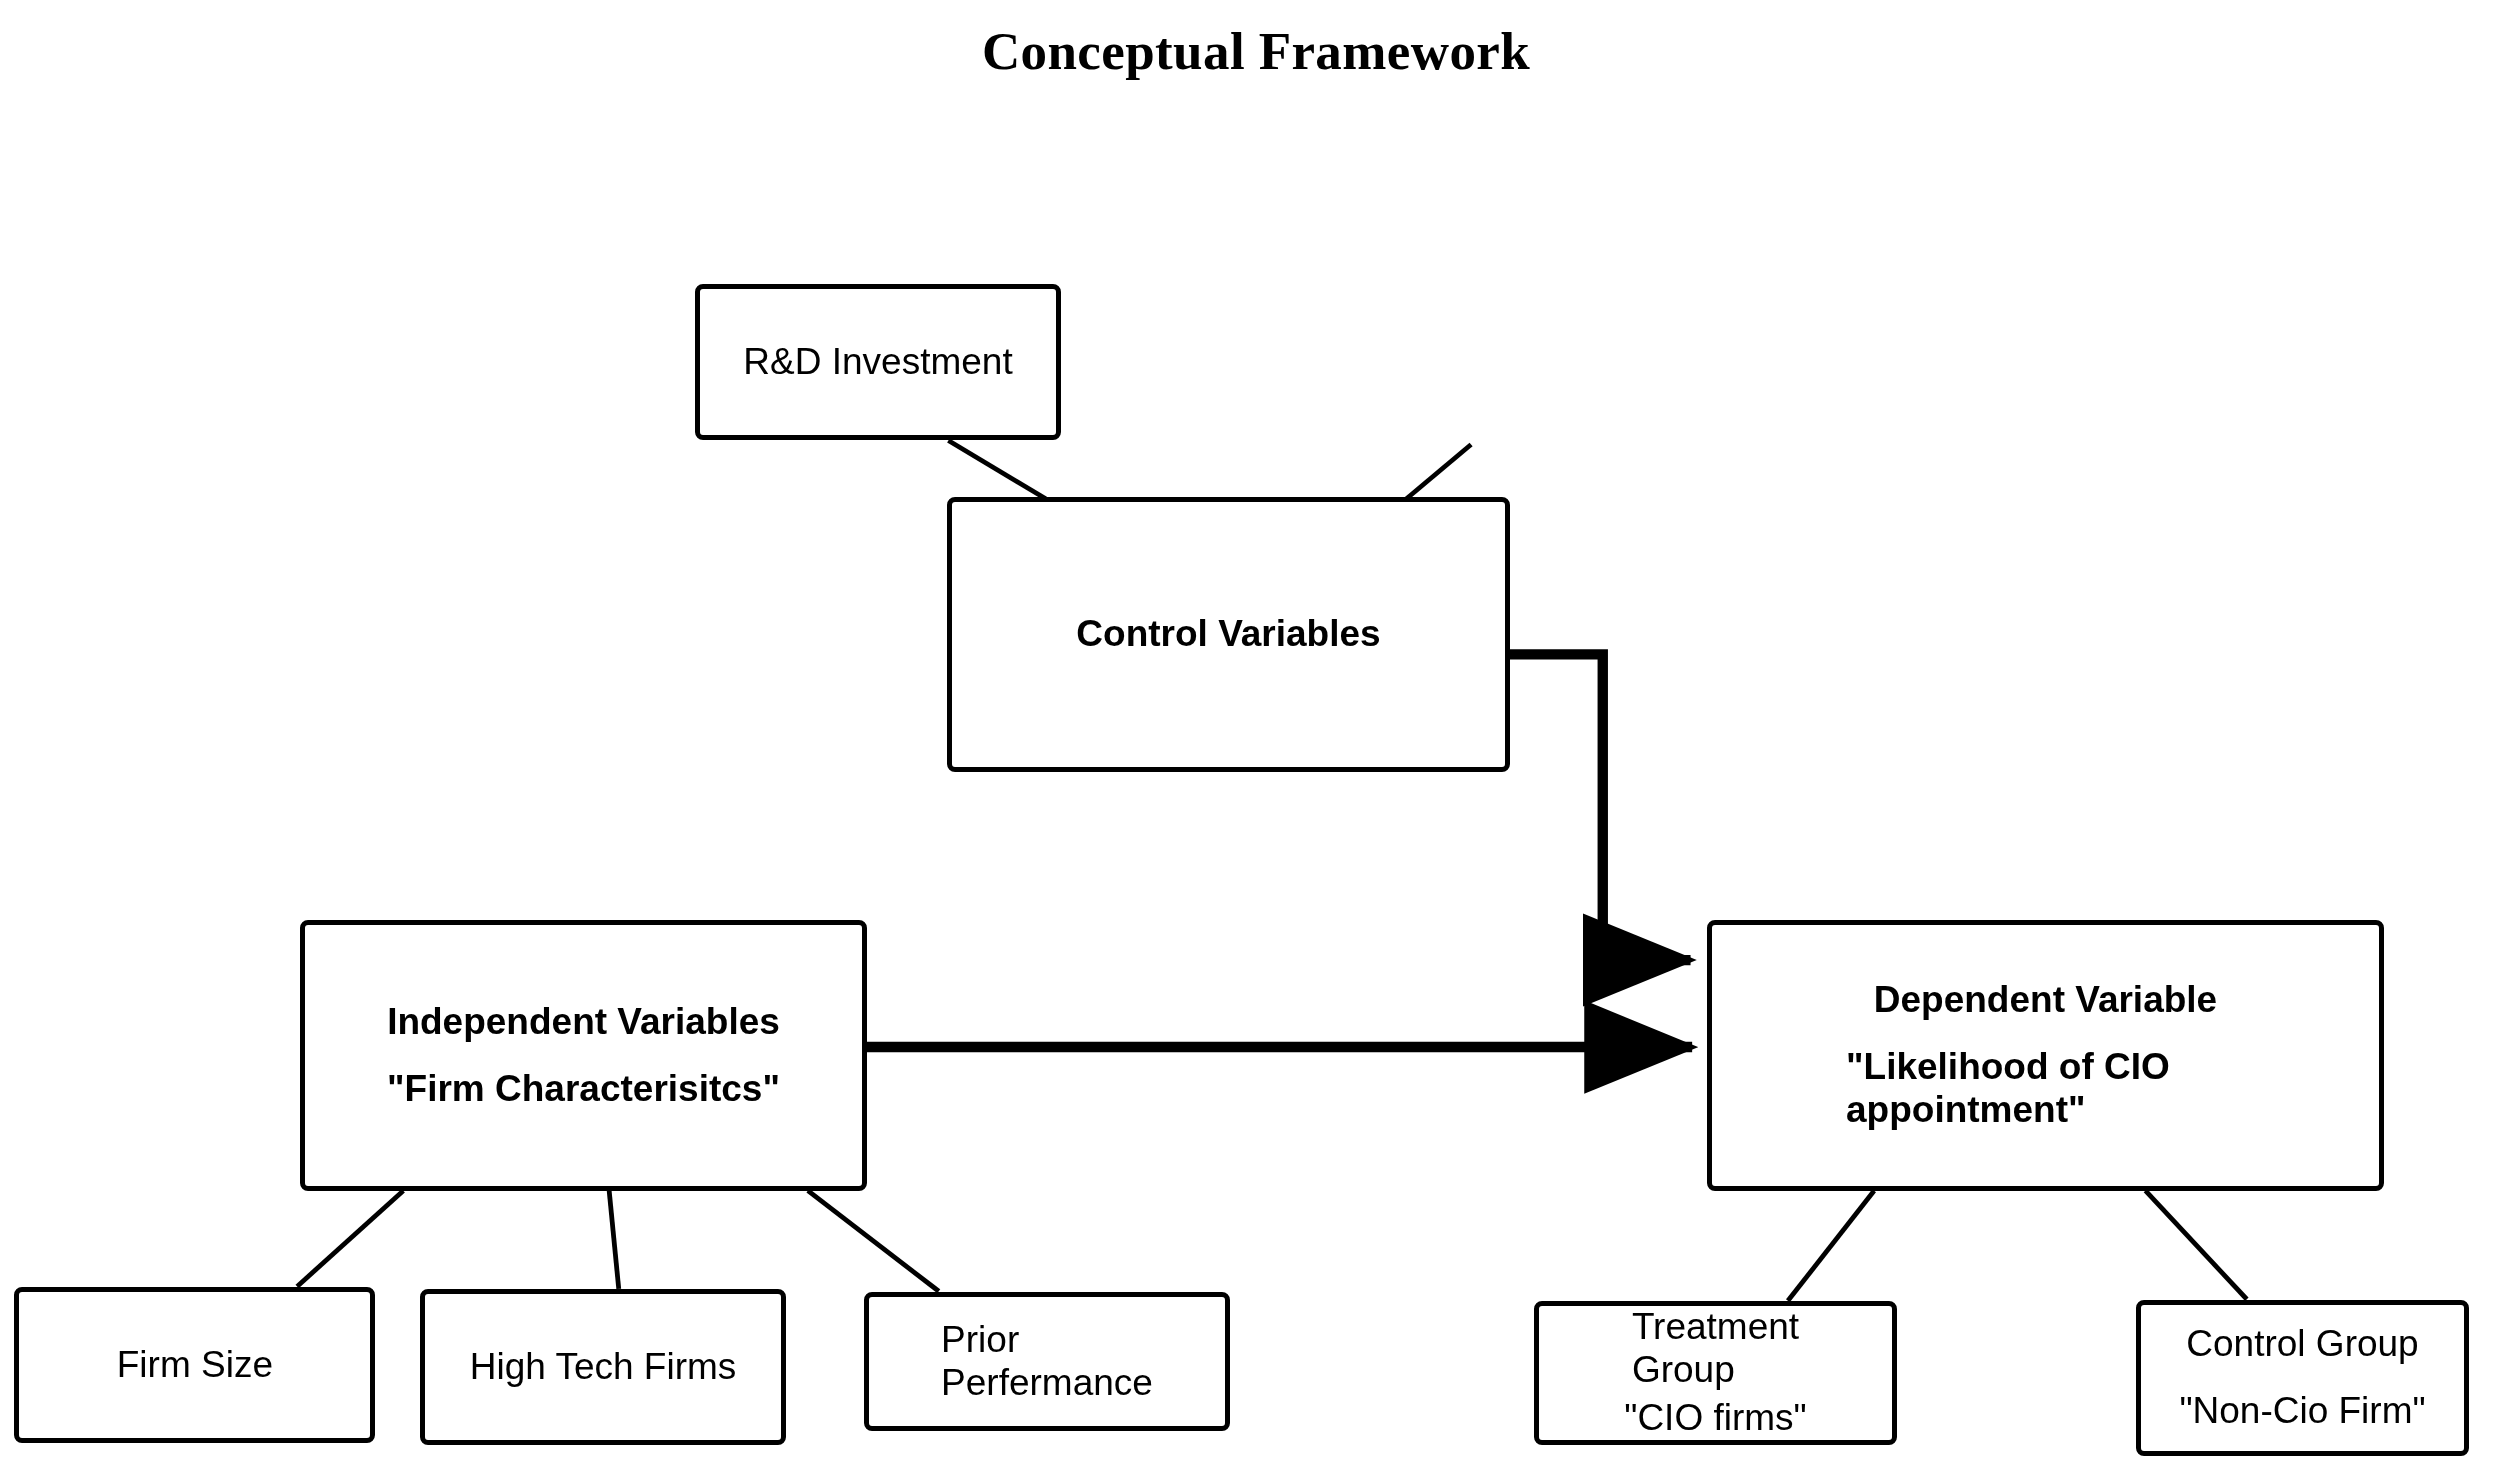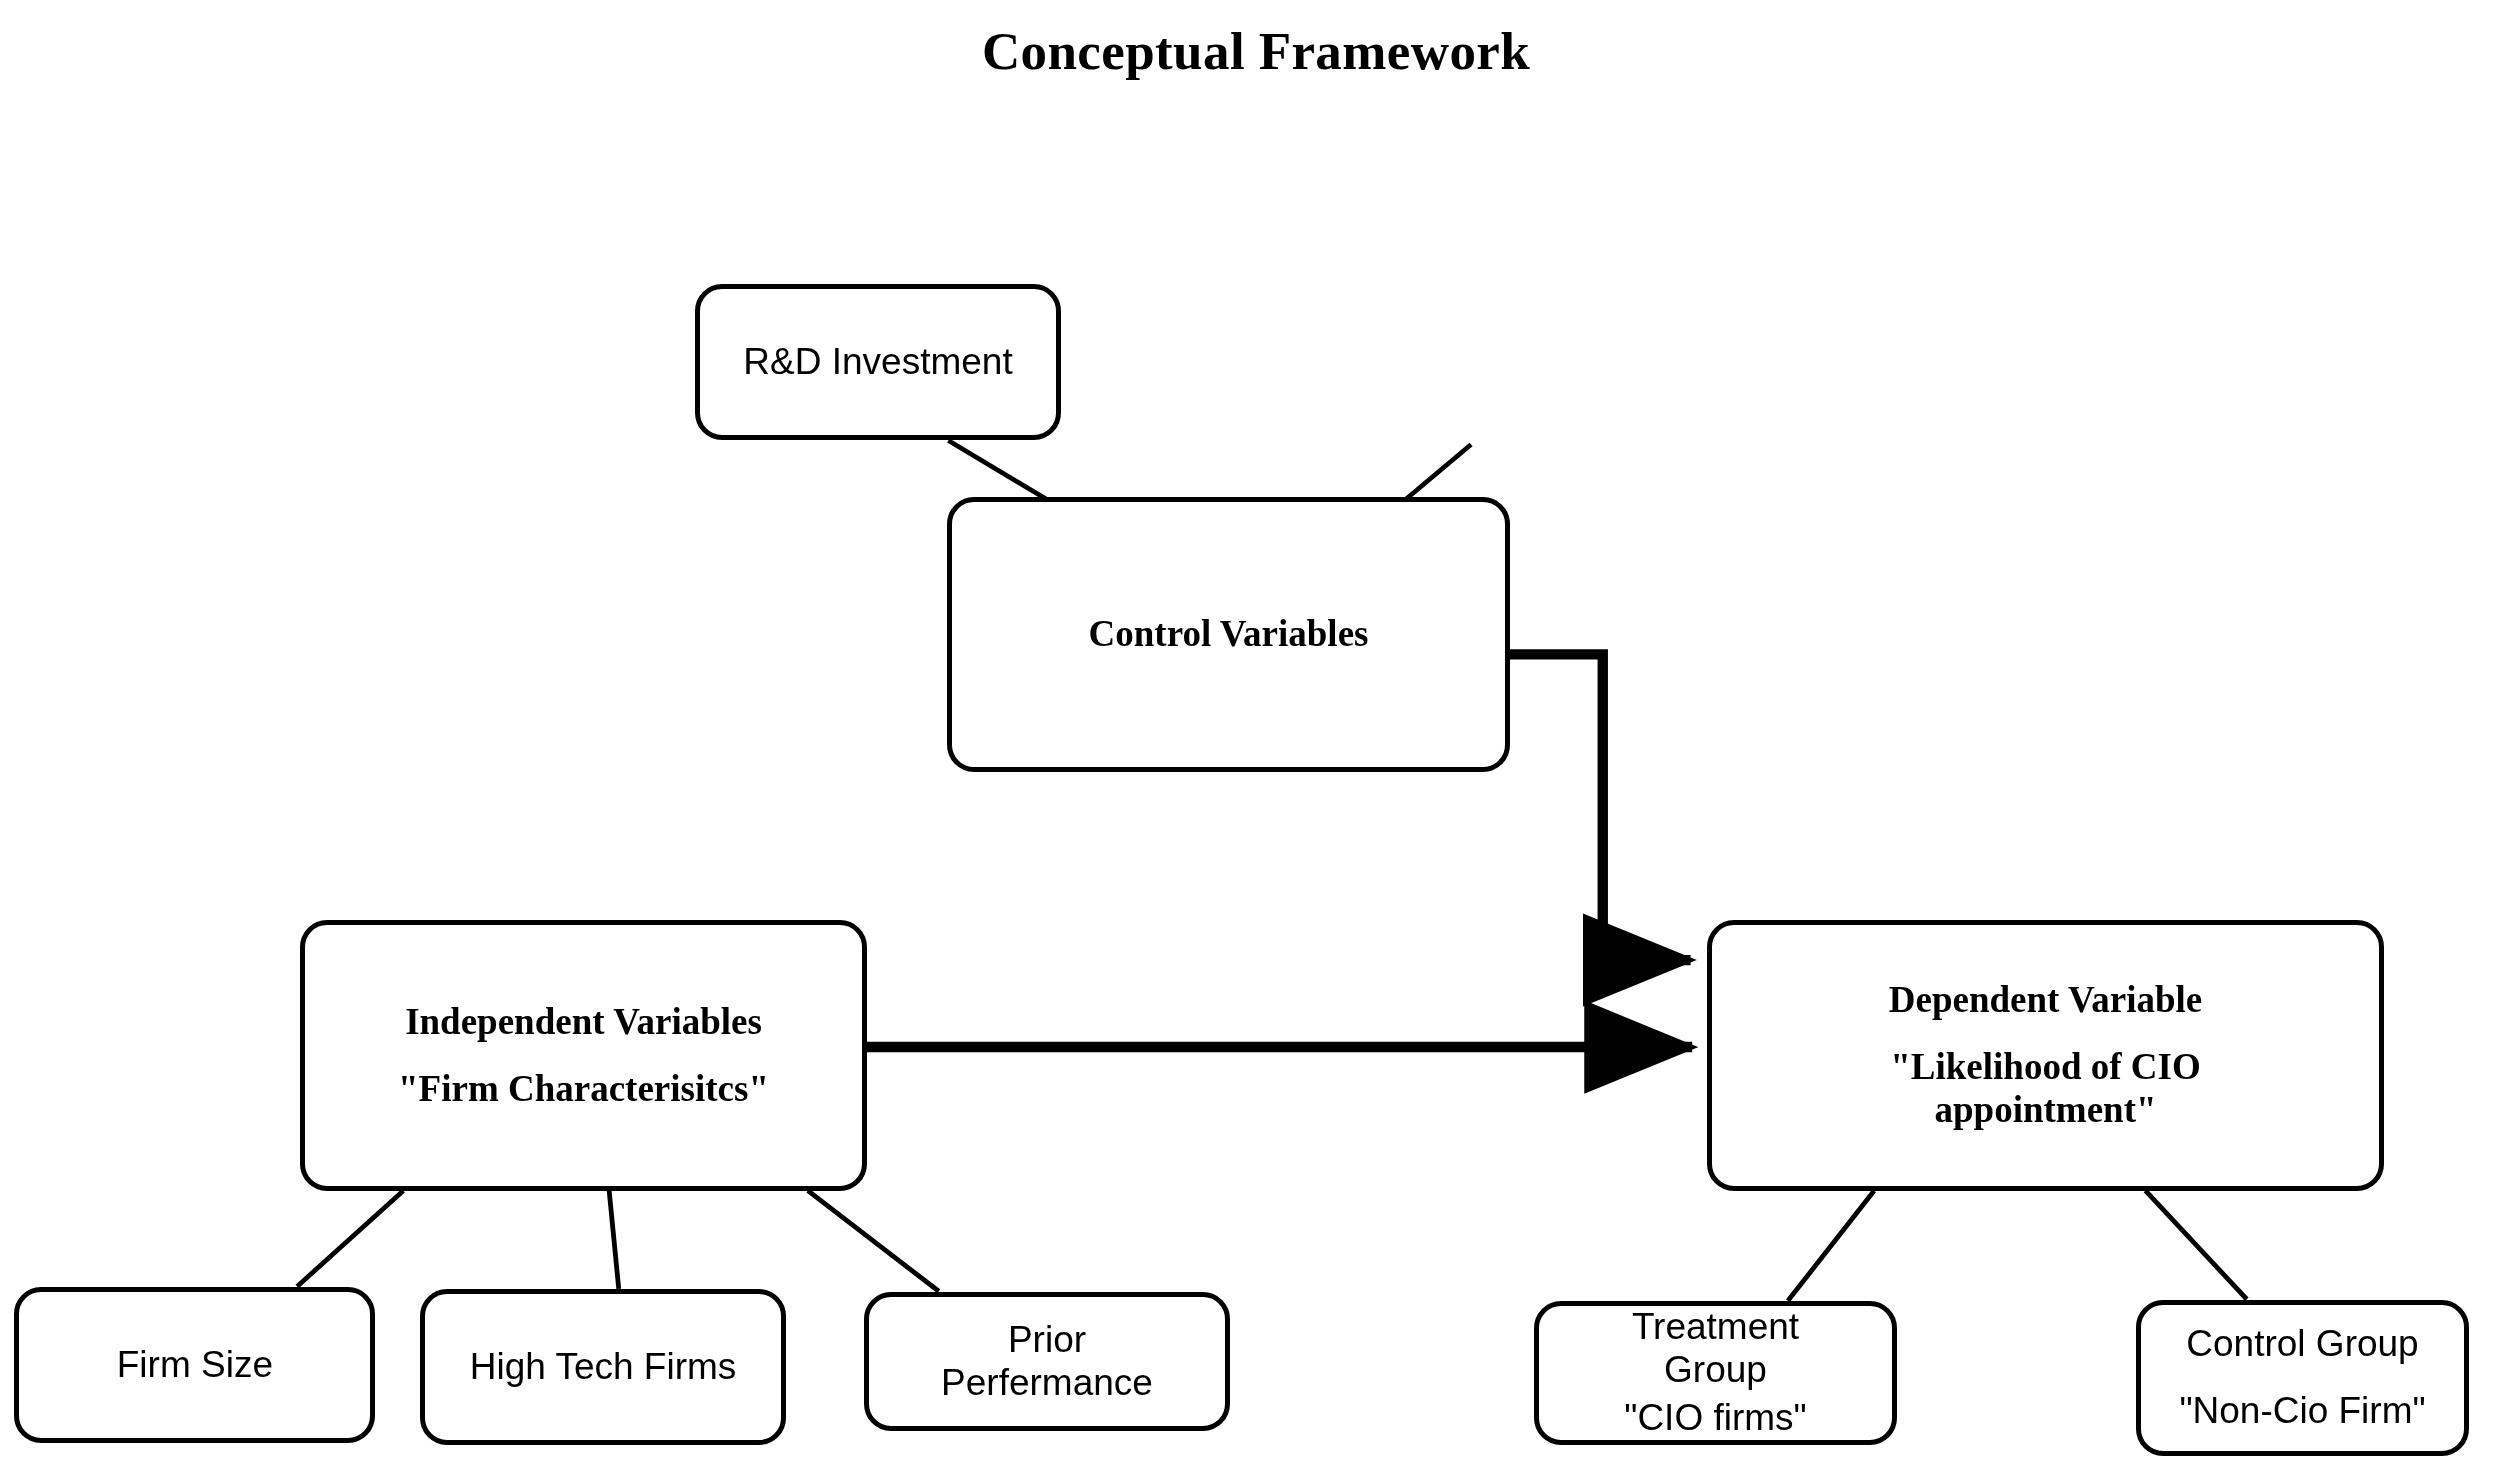--- a/index.html
+++ b/index.html
@@ -37,34 +37,34 @@
     left: 0;
     top: 0;
     width: 2512px;
     height: 1482px;
     pointer-events: none;
   }
   .node {
     position: absolute;
     box-sizing: border-box;
     border: 5.6px solid #000000;
-    border-radius: 27px;
+    border-radius: 8px;
     background: #ffffff;
     display: flex;
     flex-direction: column;
     align-items: center;
     justify-content: center;
-    text-align: center;
+    text-align: left;
     color: #000000;
     line-height: 1.16;
     white-space: pre-line;
   }
   .node .line { display: block; }
   .plain { font-weight: normal; font-size: 37px; }
-  .strong { font-weight: bold; font-size: 37px; font-family: Liberation Serif, serif; }
+  .strong { font-weight: bold; font-size: 37px; }
   .gap { height: 24px; }
   .n-rd       { left: 695px;  top: 284px;  width: 366px;  height: 156px; }
   .n-capex    { left: 1381px; top: 288px;  width: 363px;  height: 156px; }
   .n-control  { left: 947px; top: 497px;  width: 563px;  height: 275px; }
   .n-indep    { left: 300px;  top: 920px; width: 567px;  height: 271px; }
   .n-dep      { left: 1707px; top: 920px; width: 677px;  height: 271px; }
   .n-firmsize { left: 14.4px;   top: 1287px; width: 361px;  height: 156px; }
   .n-hightech { left: 420px;  top: 1289px; width: 366px;  height: 156px; }
   .n-prior    { left: 864px; top: 1292px; width: 366px;  height: 139px; }
   .n-treat    { left: 1534px; top: 1301px; width: 363px;  height: 144px; }

